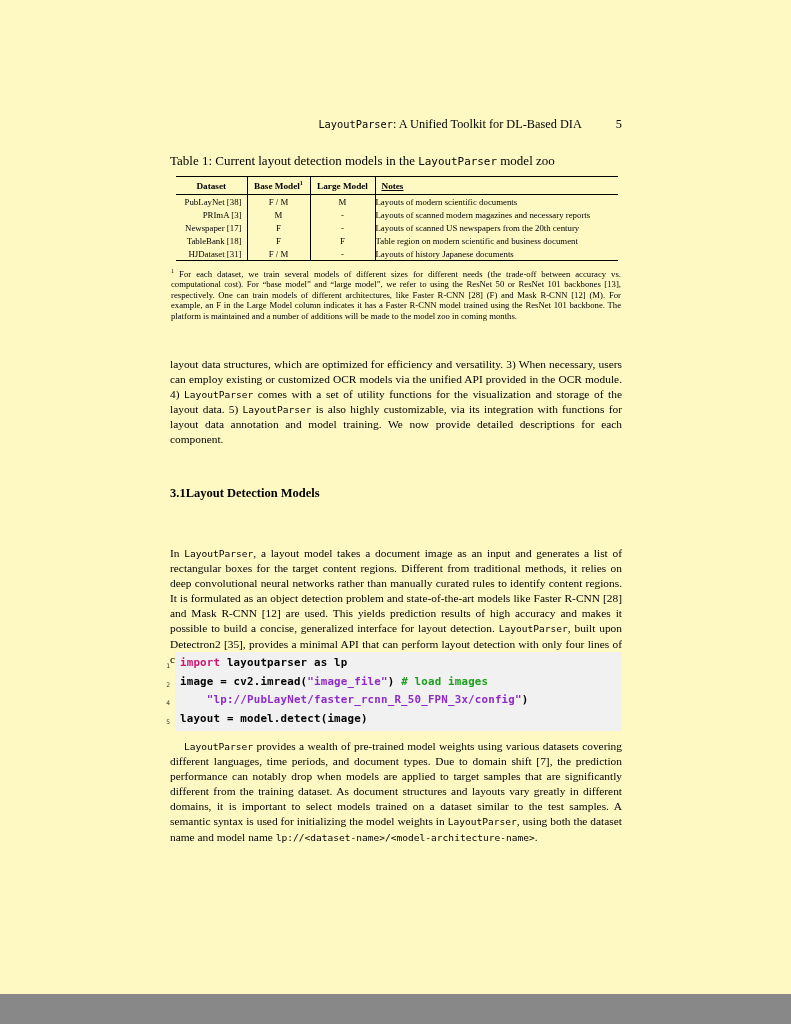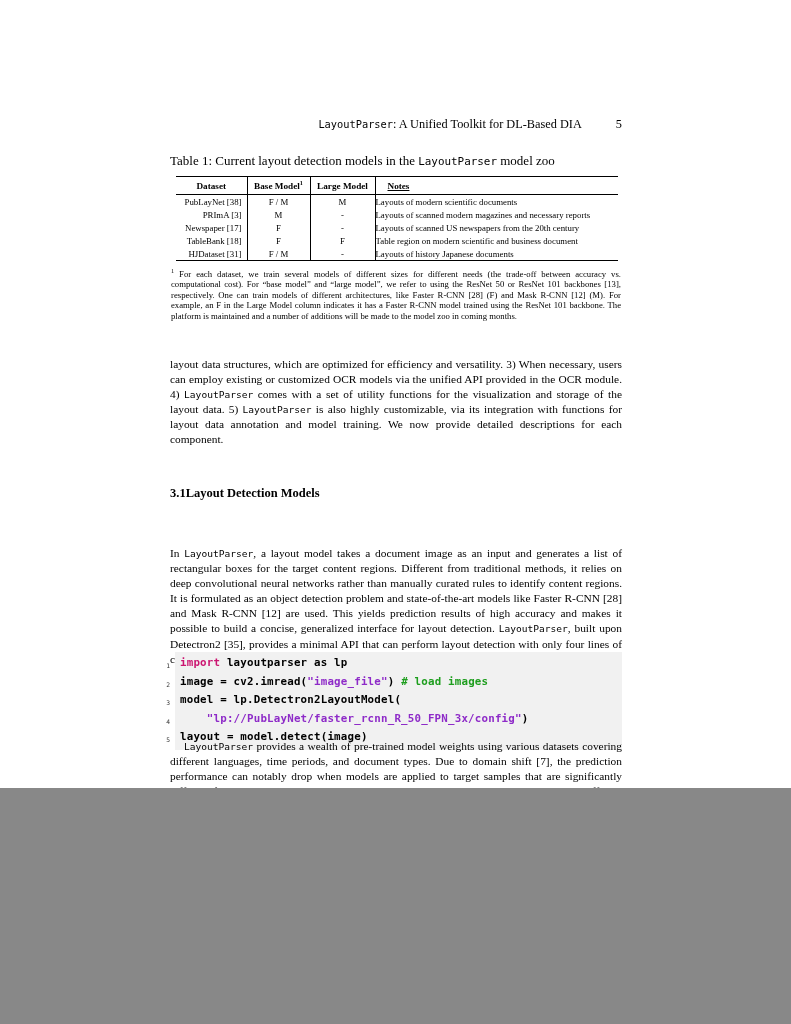--- a/index.html
+++ b/index.html
@@ -1,20 +1,20 @@
 <!DOCTYPE html>
 <html style="--kw: #CB1570; --str: #8E2BC8; --com: #1E9E1E; --codebg: #F1F1F1; --ink: #000000;"><head>
 <meta charset="utf-8">
 <style>
   :root{
     --kw:#CB1570; --str:#8E2BC8; --com:#1E9E1E; --codebg:#F1F1F1; --ink:#000;
   }
   html,body{margin:0;padding:0;background:#888;}
   .page{
-    position:relative; width:791px; height:788px; background:#ffffff;
+    position:relative; width:791px; height:994px; background:#fef9c3;
     font-family:"Liberation Serif","DejaVu Serif",serif; color:var(--ink);
     margin:0 auto; overflow:hidden;
   }
   .abs{position:absolute;}
   
   .rich .i{}
   .rich .m{font-family:"DejaVu Sans Mono","Liberation Mono",monospace; font-size:0.84em;}
 
   
   .running-head{
@@ -33,21 +33,21 @@
   .zoo-table{
     left:176px; top:176px; width:442px;
     border-collapse:collapse; table-layout:fixed;
     font-size:8.8px; line-height:12px;
   }
   .zoo-table th, .zoo-table td{padding:0; overflow:hidden; white-space:nowrap;}
   .zoo-table thead th{
     font-weight:bold; height:17px; border-top:1px solid #000; border-bottom:1px solid #000;
     text-align:center; font-size:9.2px;
   }
-  .zoo-table thead th.notes-h{text-align:left; padding-left:12px;text-decoration:underline;}
+  .zoo-table thead th.notes-h{text-align:left; padding-left:6px;text-decoration:underline;}
   .zoo-table td{height:13px; text-align:center;}
   .zoo-table td.ds{text-align:right; padding-right:5px;}
   .zoo-table td.notes{text-align:left; }
   .zoo-table .vline{border-left:1px solid #000;}
   .zoo-table tbody tr:last-child td{border-bottom:1px solid #000;}
   .zoo-table sup{font-size:6.2px; vertical-align:super; line-height:0;}
 
   
   .table-footnote{
     left:171px; top:266px; width:450px; font-size:8.7px; line-height:10.4px;
@@ -166,24 +166,20 @@
     <div class="code-bg"></div>
   <div class="code-line">
         <span class="ln">1</span>
         <span class="ct"><span class="k">import</span><span> layoutparser as lp</span></span>
       </div>
       <div class="code-line">
         <span class="ln">2</span>
         <span class="ct"><span>image = cv2.imread(</span><span class="s">"image_file"</span><span>) </span><span class="c"># load images</span></span>
       </div>
       <div class="code-line">
-        <span class="ln">3</span>
-        <span class="ct"><span>model = lp.Detectron2LayoutModel(</span></span>
-      </div>
-      <div class="code-line">
         <span class="ln">4</span>
         <span class="ct"><span>    </span><span class="s">"lp://PubLayNet/faster_rcnn_R_50_FPN_3x/config"</span><span>)</span></span>
       </div>
       <div class="code-line">
         <span class="ln">5</span>
         <span class="ct"><span>layout = model.detect(image)</span></span>
       </div>
     </div>
 
   <div class="abs para para3 rich"><span class="m">LayoutParser</span><span> provides a wealth of pre-trained model weights using various datasets covering different languages, time periods, and document types. Due to domain shift [7], the prediction performance can notably drop when models are applied to target samples that are significantly different from the training dataset. As document structures and layouts vary greatly in different domains, it is important to select models trained on a dataset similar to the test samples. A semantic syntax is used for initializing the model weights in </span><span class="m">LayoutParser</span><span>, using both the dataset name and model name </span><span class="m">lp://&lt;dataset-name&gt;/&lt;model-architecture-name&gt;</span><span>.</span></div>

